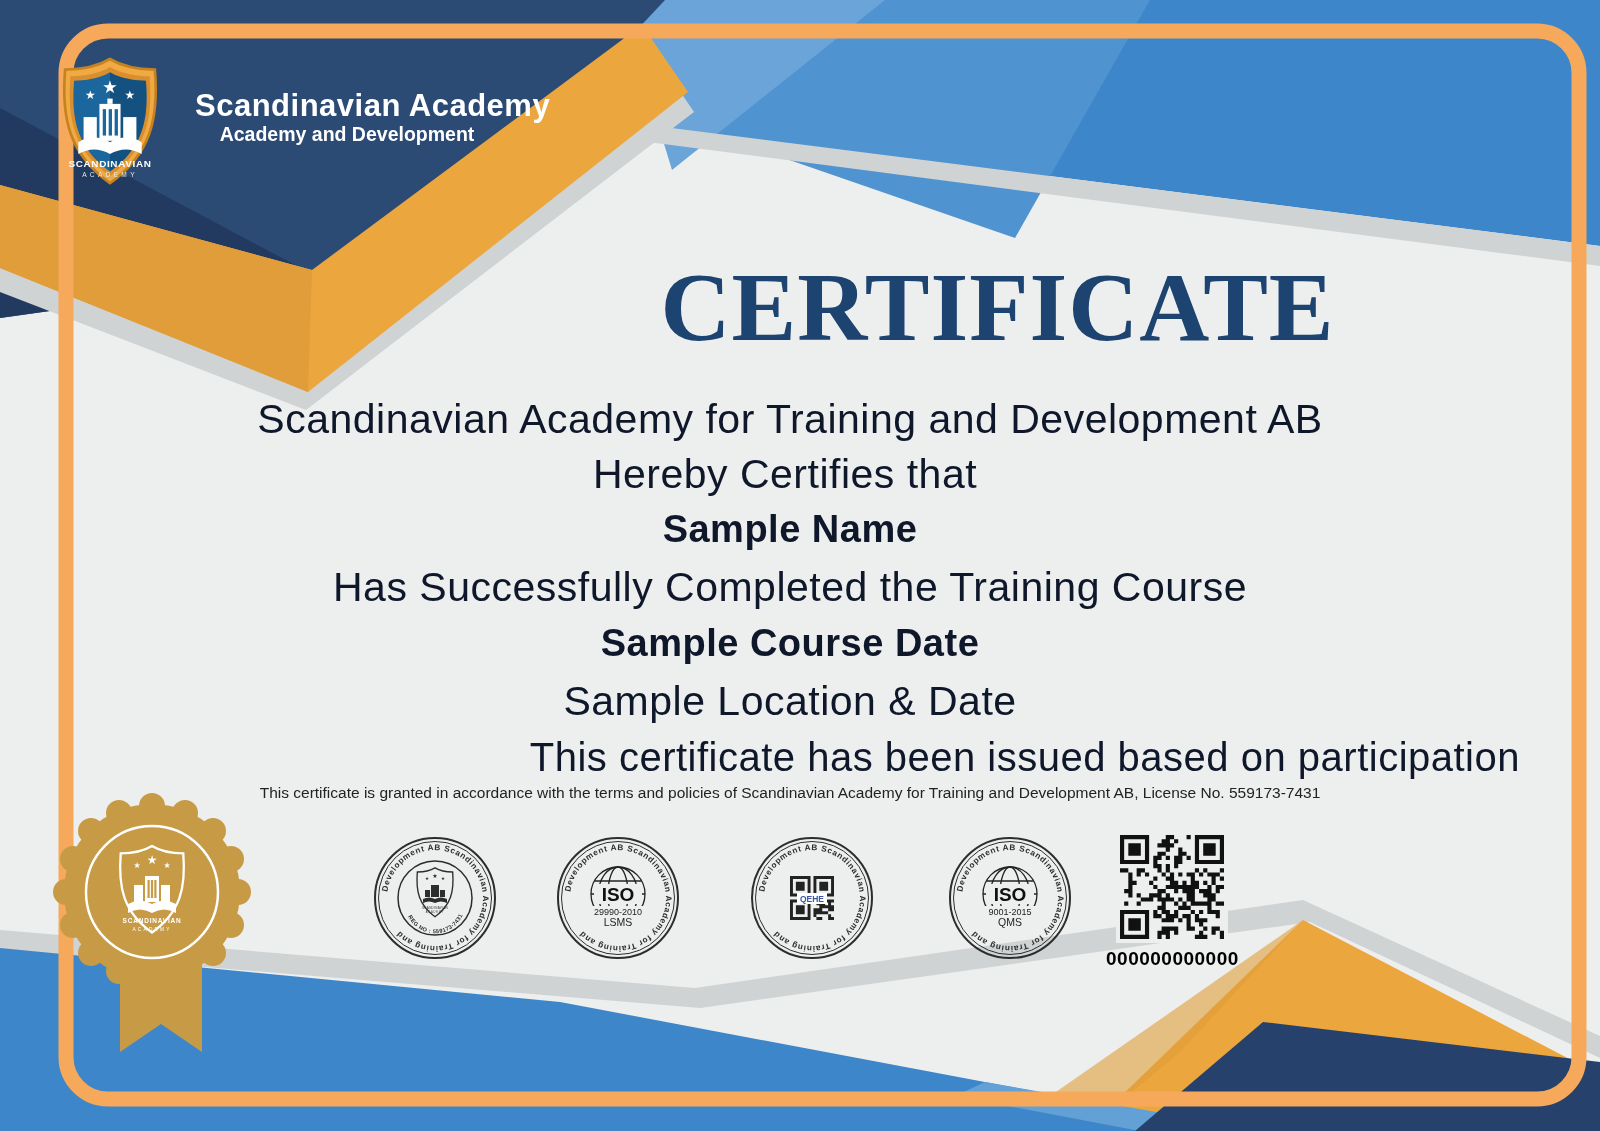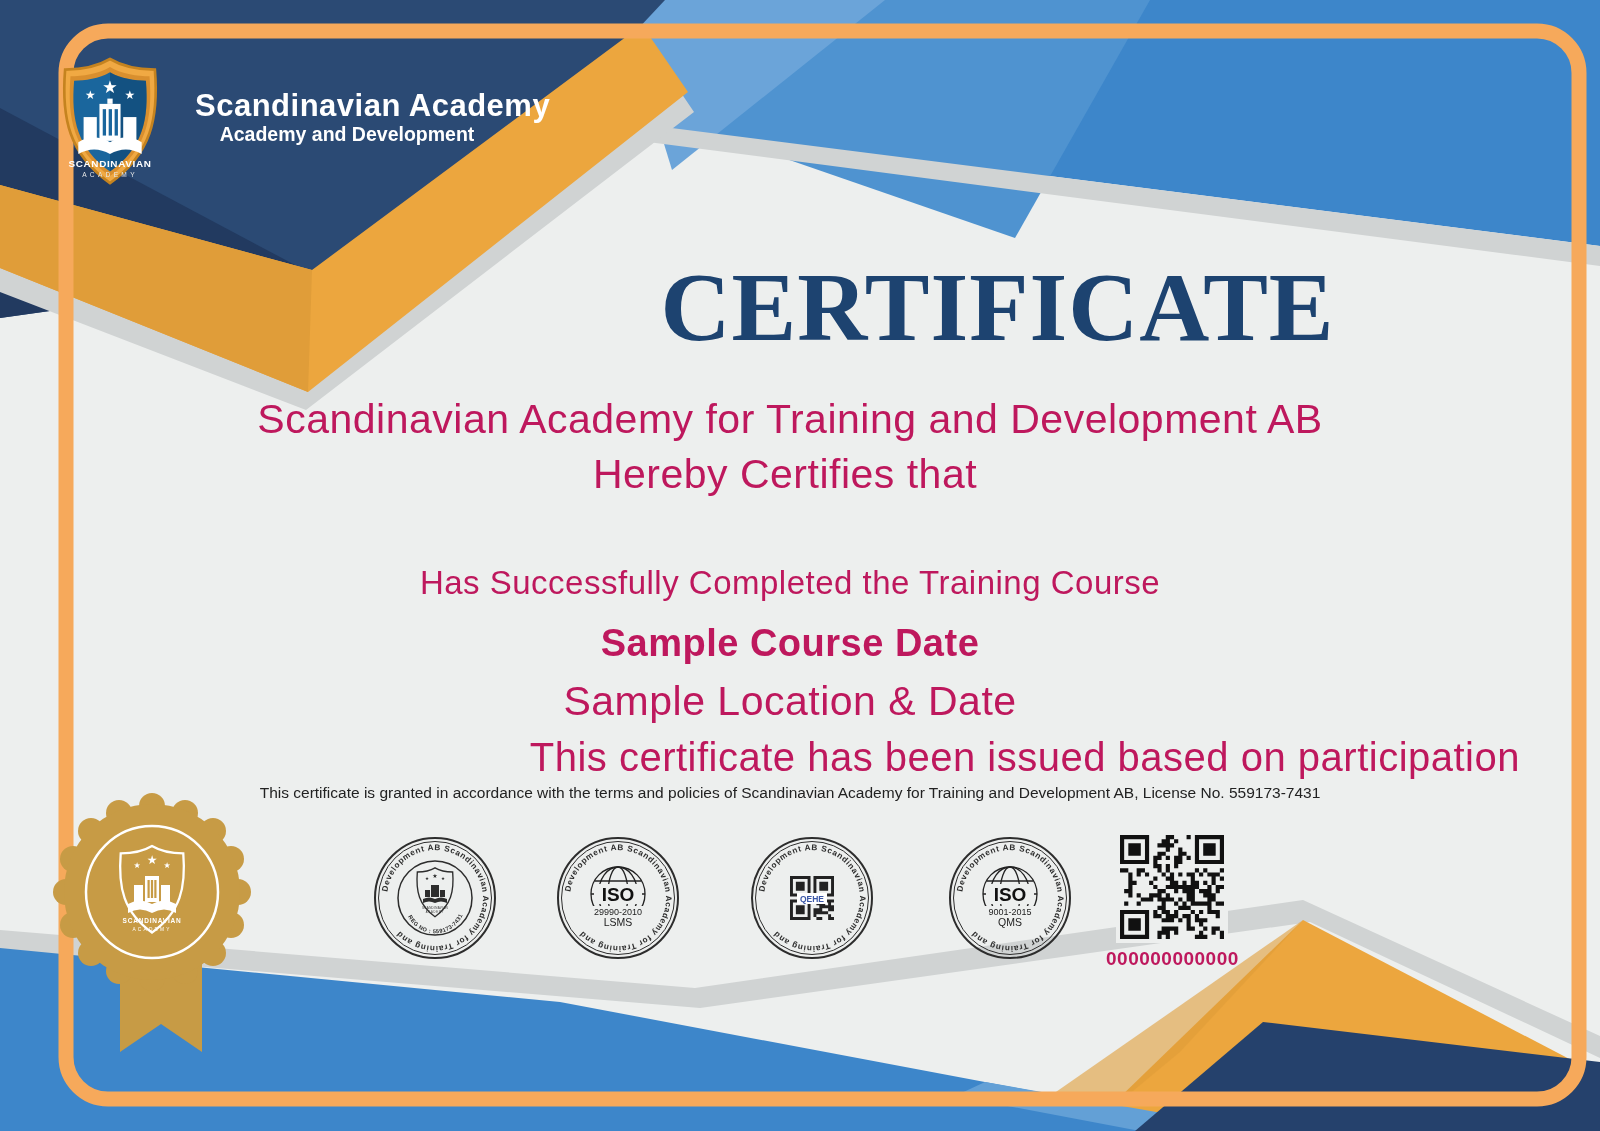--- a/index.html
+++ b/index.html
@@ -2,30 +2,30 @@
 <html><head>
 <meta charset="utf-8">
 <style>
   html,body{margin:0;padding:0;background:#888;}
   #canvas{
     position:relative;width:1600px;height:1131px;overflow:hidden;
     background:#edefee;font-family:"Liberation Sans",sans-serif;
     -webkit-font-smoothing:antialiased;
   }
   #bg{position:absolute;inset:0;}
-  .txt{position:absolute;text-align:center;color:#be185d;white-space:nowrap;}
+  .txt{position:absolute;text-align:center;color:#0f172a;white-space:nowrap;}
   .brand{color:#ffffff;font-weight:bold;text-align:center;}
   .title{
     font-family:"Liberation Serif","DejaVu Serif",serif;
     font-weight:bold;color:#1d4370;letter-spacing:1px;
   }
   .body-line{letter-spacing:.5px;}
   .bold-line{font-weight:bold;}
   .fine{color:#222;}
-  .qr-num{font-weight:bold;letter-spacing:.5px;color:#be185d;}
+  .qr-num{font-weight:bold;letter-spacing:.5px;color:#000000;}
 </style>
 </head>
 <body>
 
 <div id="canvas">
 
 <svg id="bg" width="1600" height="1131" viewBox="0 0 1600 1131" xmlns="http://www.w3.org/2000/svg">
 
   <g>
     <polygon points="560,0 1600,0 1600,246 640,124 560,60" fill="#3d86ca"></polygon>
@@ -218,21 +218,22 @@
   </g>
 </svg>
 
 <div class="txt brand" style="left:195px;top:88px;width:304px;font-size:31px;letter-spacing:.5px;">Scandinavian Academy</div>
 <div class="txt brand" style="left:195px;top:123px;width:304px;font-size:19.5px;">Academy and Development</div>
 
 <div class="txt title" style="left:395px;top:252px;width:1205px;font-size:97px;">CERTIFICATE</div>
 
 <div class="txt body-line" style="left:60px;top:396px;width:1460px;font-size:41px;">Scandinavian Academy for Training and Development AB</div>
 <div class="txt body-line" style="left:55px;top:451px;width:1460px;font-size:41px;">Hereby Certifies that</div>
-<div class="txt body-line" style="left:60px;top:564px;width:1460px;font-size:33px;">Has Successfully Completed the Training Course</div>
+<div class="txt body-line bold-line" style="left:60px;top:508px;width:1460px;font-size:38px;">Sample Name</div>
+<div class="txt body-line" style="left:60px;top:564px;width:1460px;font-size:41px;">Has Successfully Completed the Training Course</div>
 <div class="txt body-line bold-line" style="left:60px;top:622px;width:1460px;font-size:38px;">Sample Course Date</div>
 <div class="txt body-line" style="left:60px;top:678px;width:1460px;font-size:41px;">Sample Location &amp; Date</div>
 <div class="txt body-line" style="left:60px;top:735px;width:1460px;font-size:40px;text-align:right;">This certificate has been issued based on participation</div>
 <div class="txt fine" style="left:60px;top:784px;width:1460px;font-size:15.5px;">This certificate is granted in accordance with the terms and policies of Scandinavian Academy for Training and Development AB, License No. 559173-7431</div>
 
 <div class="txt qr-num" style="left:1106px;top:948px;width:130px;font-size:19px;">000000000000</div>
 
 </div>
 
 </body></html>

